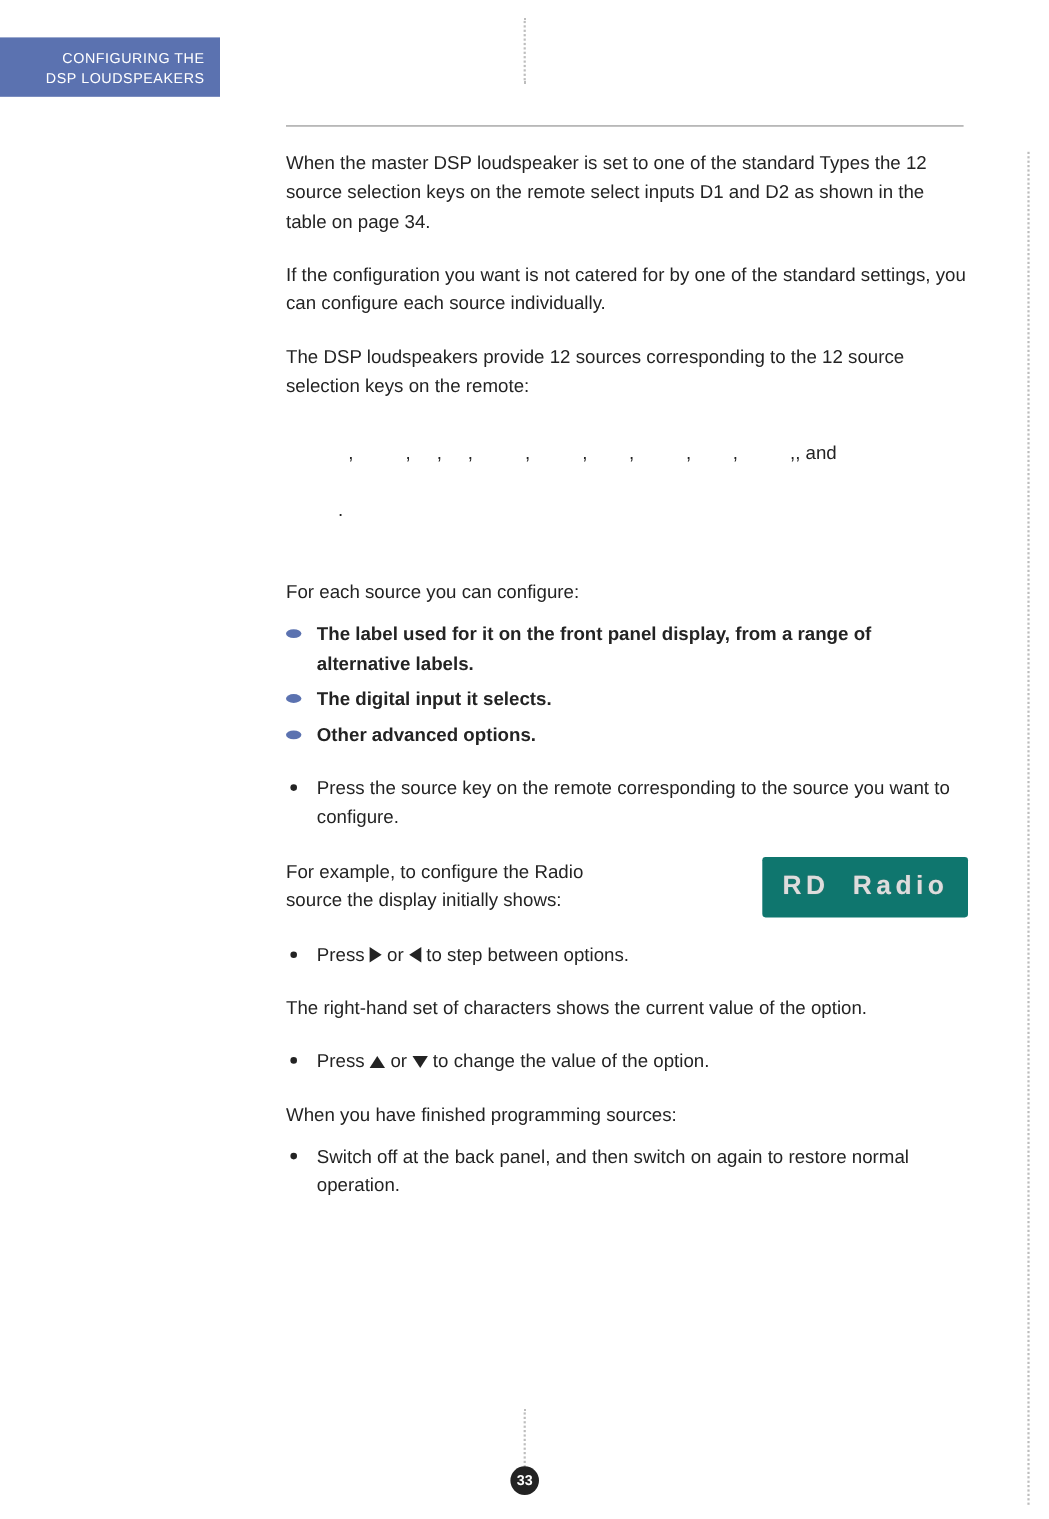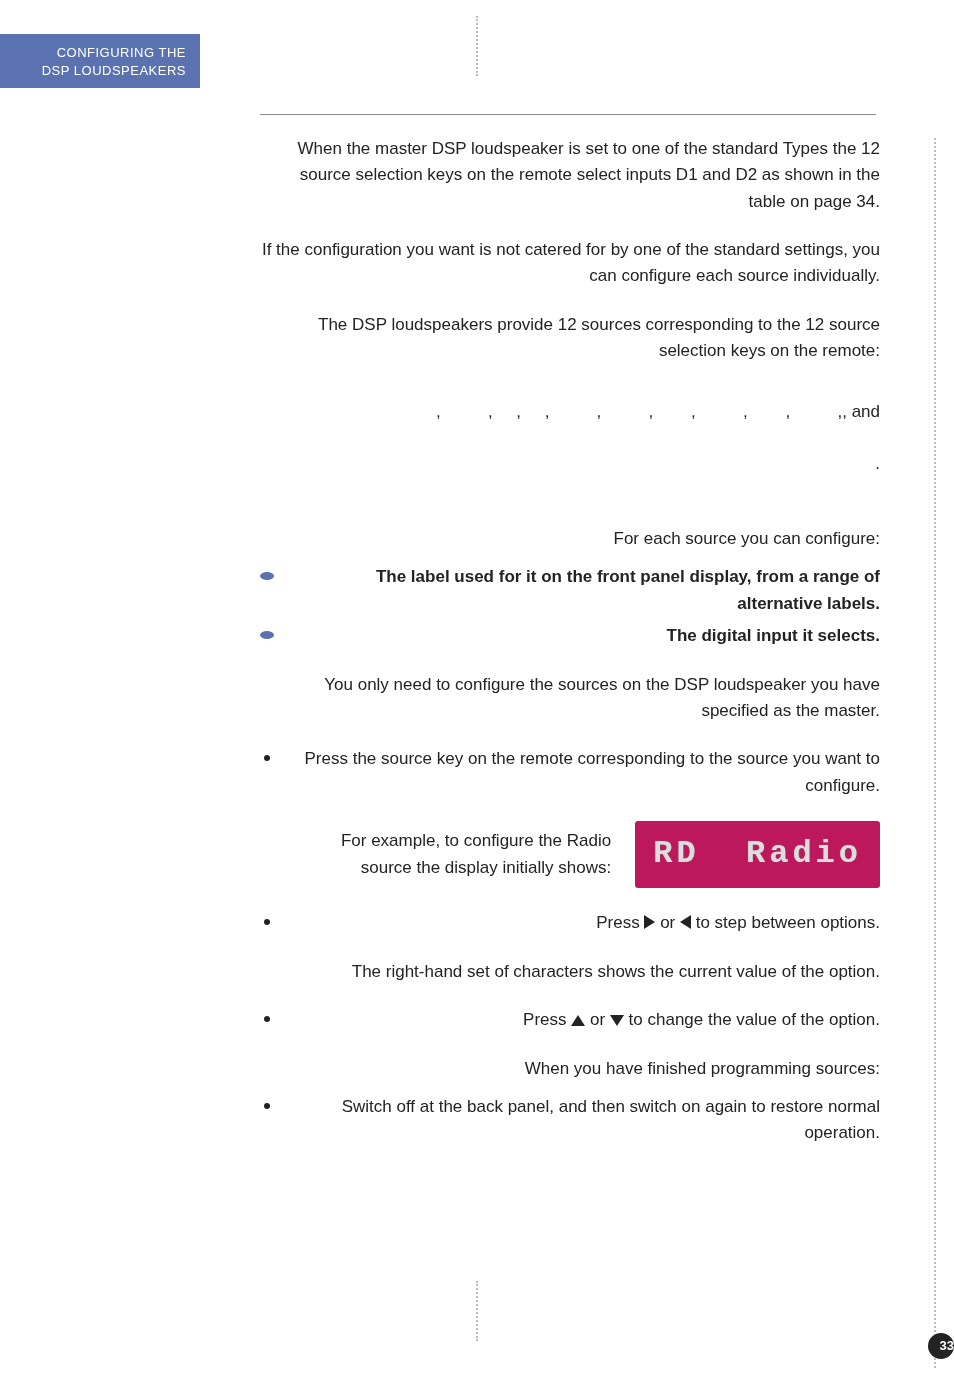--- a/index.html
+++ b/index.html
@@ -64,21 +64,20 @@
     background: #8a8a8a;
   }
   .content {
     position: absolute;
     top: 136px;
     left: 260px;
     width: 620px;
     font-size: 17px;
     line-height: 1.55;
     color: #232323;
-    text-align: right;
   }
   .content p { margin: 0 0 22px 0; }
   .content .tight { margin-bottom: 12px; }
   .bullets { margin: 0 0 22px 0; padding: 0; list-style: none; }
   .bullets li {
     position: relative;
     padding-left: 28px;
     margin-bottom: 6px;
     font-weight: bold;
   }
@@ -107,45 +106,45 @@
     background: #232323;
   }
   .lcd-row {
     display: flex;
     align-items: center;
     gap: 24px;
     margin-bottom: 22px;
   }
   .lcd-text { flex: 1; }
   .lcd {
-    background: #be185d;
+    background: #0f766e;
     color: #dddddd;
-    font-family: Liberation Mono, monospace;
+    font-family: Liberation Sans, sans-serif;
     font-weight: bold;
     letter-spacing: 4px;
-    font-size: 32px;
+    font-size: 24px;
     padding: 8px 18px 10px 18px;
     border-radius: 3px;
     white-space: pre;
     text-shadow: 0 0 1px #888;
   }
   .arrow {
     display: inline-block;
     width: 0; height: 0;
     vertical-align: -1px;
   }
   .arrow.right { border-top: 7px solid transparent; border-bottom: 7px solid transparent; border-left: 11px solid #232323; }
   .arrow.left  { border-top: 7px solid transparent; border-bottom: 7px solid transparent; border-right: 11px solid #232323; }
   .arrow.up    { border-left: 7px solid transparent; border-right: 7px solid transparent; border-bottom: 11px solid #232323; }
   .arrow.down  { border-left: 7px solid transparent; border-right: 7px solid transparent; border-top: 11px solid #232323; }
   .page-number {
     position: absolute;
     bottom: 22px;
     left: 0; right: 0;
-    text-align: right;
+    text-align: center;
     text-decoration: underline;
   }
   .page-number .badge {
     display: inline-block;
     width: 26px;
     height: 26px;
     border-radius: 50%;
     background: #232323;
     color: #ffffff;
     font-size: 13px;
@@ -177,23 +176,23 @@
     <p style="white-space:pre; margin-top:-4px;">
       <span>      ,          ,     ,     ,          ,          ,        ,          ,        ,          ,</span><span>, and</span><br>
       <span>    .</span>
     </p>
 
     <p class="tight">For each source you can configure:</p>
 
     <ul class="bullets">
       <li><span class="oval"></span><span>The label used for it on the front panel display, from a range of alternative labels.</span></li>
       <li><span class="oval"></span><span>The digital input it selects.</span></li>
-    </ul>
-
-    <p>You only need to configure the sources on the DSP loudspeaker you have specified as the master.</p>
+      <li><span class="oval"></span><span>Other advanced options.</span></li>
+    </ul>
+
 
 
     <ul class="step-list">
       <li><span class="dot"></span><span>Press the source key on the remote corresponding to the source you want to configure.</span></li>
     </ul>
 
     <div class="lcd-row">
       <div class="lcd-text">
         <span>For example, to configure the Radio</span><br>
         <span>source the display initially shows:</span>

